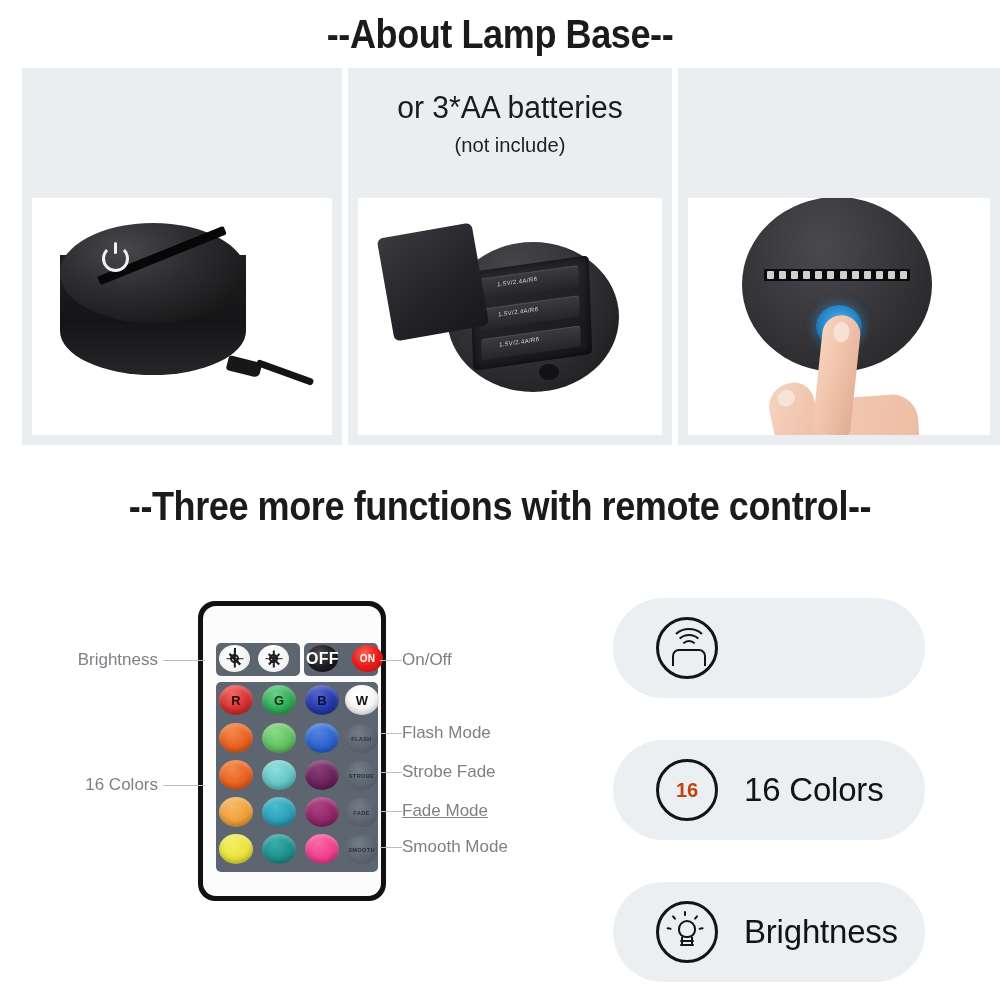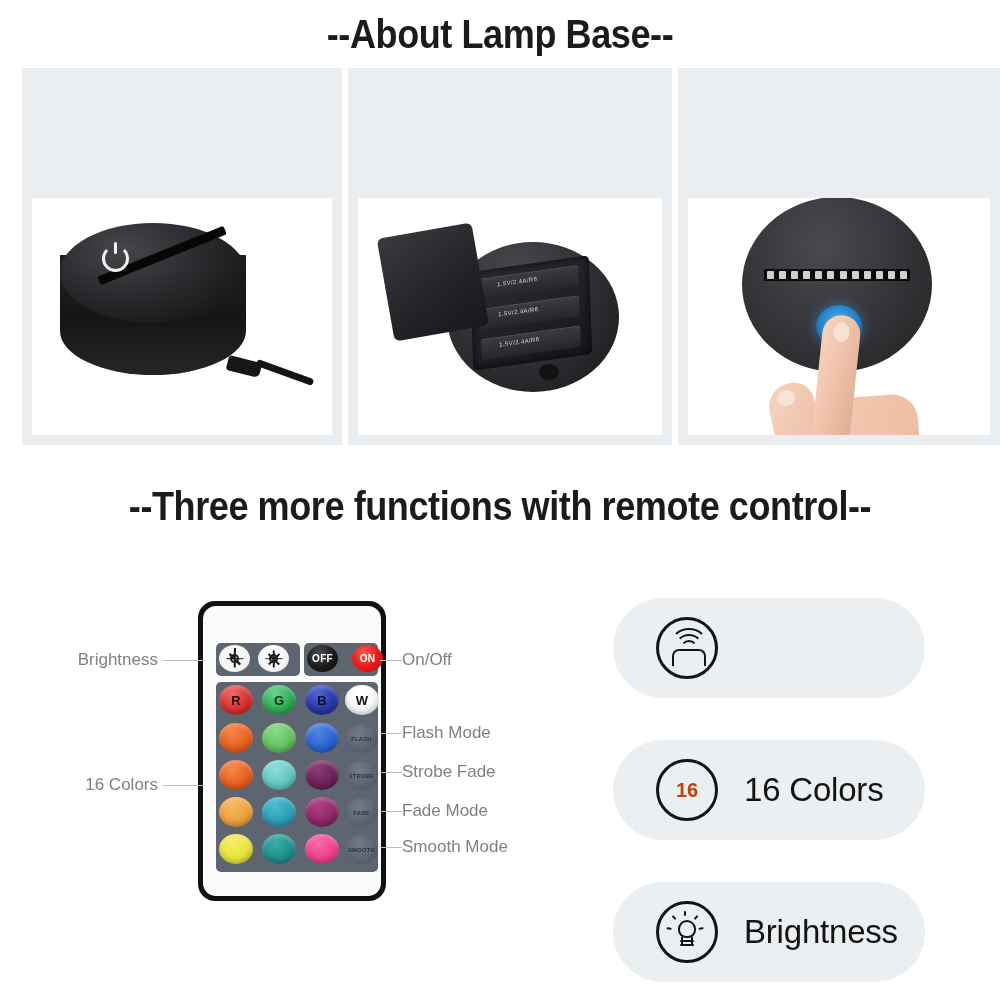--- a/index.html
+++ b/index.html
@@ -403,21 +403,21 @@
     position: absolute;
     left: 50%; top: -8px;
     margin-left: -1px;
     width: 2px; height: 5px;
     background: #1d1d1f;
   }
 
   .btn-off {
     background: radial-gradient(circle at 40% 30%, #4b4b4d 0%, #1b1b1d 55%, #0a0a0b 100%);
     color: #ffffff;
-    font-size: 10px;
+    font-size: 16px;
     letter-spacing: .3px;
   }
   .btn-on {
     background: radial-gradient(circle at 40% 30%, #ff5d55 0%, #e81d19 50%, #b20e0c 100%);
     color: #ffffff;
     font-size: 10px;
     letter-spacing: .3px;
   }
 
   .color-btn {
@@ -588,20 +588,24 @@
       </div>
       <div class="usb-cable">
         <div class="usb-plug"></div>
         <div class="usb-wire"></div>
       </div>
     </div>
   </div>
 </div>
 
 <div class="card" id="card-battery">
+  <div class="card-head">
+    <div class="card-title">or 3*AA batteries</div>
+    <div class="card-sub">(not include)</div>
+  </div>
   <div class="card-photo">
     <div class="base-batt-wrap">
       <div class="batt-round">
         <div class="batt-foot" style="left:14px;top:44px;"></div>
         <div class="batt-foot" style="left:122px;top:18px;"></div>
         <div class="batt-foot" style="left:92px;top:122px;"></div>
       </div>
       <div class="batt-well">
         <div class="batt-cell c1">
           <span>1.5V/2.4A/R6</span>
@@ -711,21 +715,21 @@
 <div class="leader" style="left:380px;top:660px;width:22px;"></div>
 <div class="callout right" style="left:402px;top:650px;">On/Off</div>
 
 <div class="leader" style="left:380px;top:733px;width:22px;"></div>
 <div class="callout right" style="left:402px;top:723px;">Flash Mode</div>
 
 <div class="leader" style="left:380px;top:772px;width:22px;"></div>
 <div class="callout right" style="left:402px;top:762px;">Strobe Fade</div>
 
 <div class="leader" style="left:380px;top:811px;width:22px;"></div>
-<div class="callout right" style="left:402px;top:801px;">Fade Mode</div>
+<div class="callout right" style="left:402px;top:801px;text-decoration:underline;">Fade Mode</div>
 
 <div class="leader" style="left:380px;top:847px;width:22px;"></div>
 <div class="callout right" style="left:402px;top:837px;">Smooth Mode</div>
 
 <div class="pill" id="pill-remote">
   <div class="pill-icon">
     <span class="sig-arc a3"></span>
     <span class="sig-arc a2"></span>
     <span class="sig-arc a1"></span>
     <span class="sig-base"></span>

